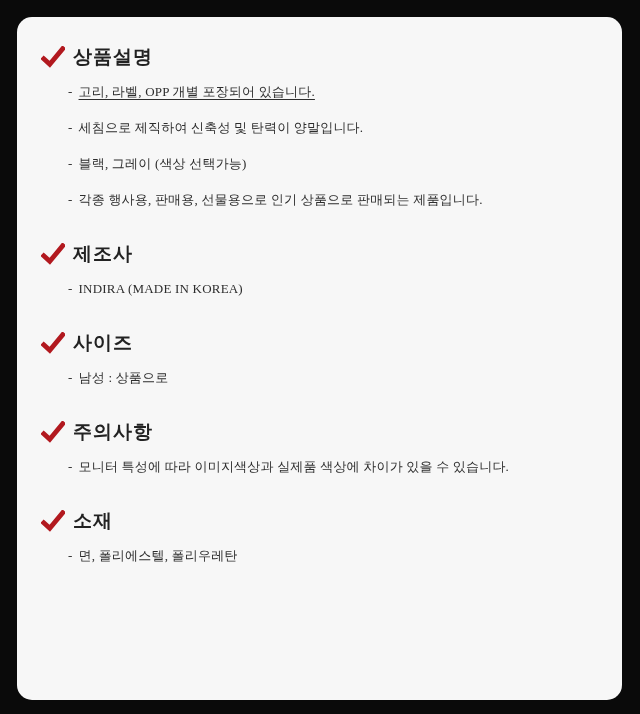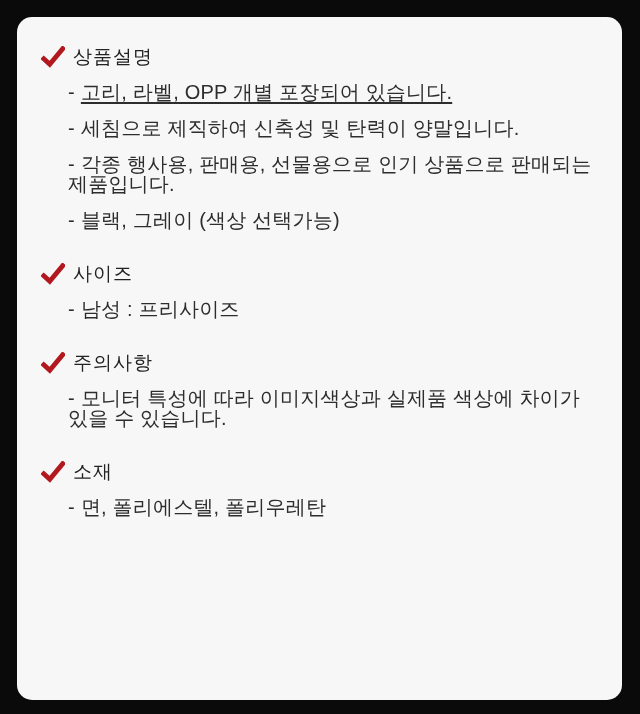--- a/index.html
+++ b/index.html
@@ -47,35 +47,36 @@
     height: 22px;
     margin-right: 8px;
     color: var(--accent);
     flex: 0 0 auto;
   }
   .check svg { width: 24px; height: 22px; display: block; }
   .section-title {
     margin: 0;
     font-size: 19px;
     line-height: 22px;
-    font-weight: normal;
+    font-weight: bold;
     color: var(--title_text);
     letter-spacing: 1px;
   }
   ul.items {
     list-style: none;
     margin: 14px 0 0 0;
     padding: 0 0 0 27px;
   }
   .item {
-    font-size: 20px;
+    font-size: 13px;
     line-height: 20px;
     margin: 0 0 16px 0;
     color: var(--text);
     letter-spacing: 0.2px;
+    font-family: Liberation Serif, serif;
   }
   .dash { margin-right: 6px; }
   .item-text.underline {
     text-decoration: underline;
     text-underline-offset: 3px;
   }
 </style>
 </head>
 <body>
 
@@ -95,42 +96,57 @@
   <li class="item">
     <span class="dash">-</span><span class="item-text underline">고리, 라벨, OPP 개별 포장되어 있습니다.</span>
   </li>
 
 
   <li class="item">
     <span class="dash">-</span><span class="item-text">세침으로 제직하여 신축성 및 탄력이 양말입니다.</span>
   </li>
 
   <li class="item">
-    <span class="dash">-</span><span class="item-text">각종 행사용, 판매용, 선물용으로 인기 상품으로 판매되는 제품입니다.</span>
+    <span class="dash">-</span><span class="item-text">블랙, 그레이 (색상 선택가능)</span>
   </li>
 
   <li class="item">
-    <span class="dash">-</span><span class="item-text">블랙, 그레이 (색상 선택가능)</span>
+    <span class="dash">-</span><span class="item-text">각종 행사용, 판매용, 선물용으로 인기 상품으로 판매되는 제품입니다.</span>
   </li>
 </ul>
   </section>
 
+  <section class="section">
+    <div class="section-header">
+      <span class="check">
+        <svg viewBox="0 0 26 23" aria-hidden="true">
+          <path d="M3 13.5 L9.5 19.5 L23.5 2.5" fill="none" stroke="currentColor" stroke-width="5.2" stroke-linecap="square" stroke-linejoin="miter"></path>
+        </svg>
+      </span>
+      <h2 class="section-title">제조사</h2>
+    </div>
+    <ul class="items">
+  <li class="item">
+    <span class="dash">-</span><span class="item-text">INDIRA (MADE IN KOREA)</span>
+  </li>
+</ul>
+  </section>
 
   <section class="section">
     <div class="section-header">
       <span class="check">
         <svg viewBox="0 0 26 23" aria-hidden="true">
           <path d="M3 13.5 L9.5 19.5 L23.5 2.5" fill="none" stroke="currentColor" stroke-width="5.2" stroke-linecap="square" stroke-linejoin="miter"></path>
         </svg>
       </span>
       <h2 class="section-title">사이즈</h2>
     </div>
     <ul class="items">
   <li class="item">
-    <span class="dash">-</span><span class="item-text">남성 : 프리사이즈</span>
+    <span class="dash">-</span><span class="item-text">남성 : 상품으로</span>
   </li>
 </ul>
   </section>
 
   <section class="section">
     <div class="section-header">
       <span class="check">
         <svg viewBox="0 0 26 23" aria-hidden="true">
           <path d="M3 13.5 L9.5 19.5 L23.5 2.5" fill="none" stroke="currentColor" stroke-width="5.2" stroke-linecap="square" stroke-linejoin="miter"></path>
         </svg>

